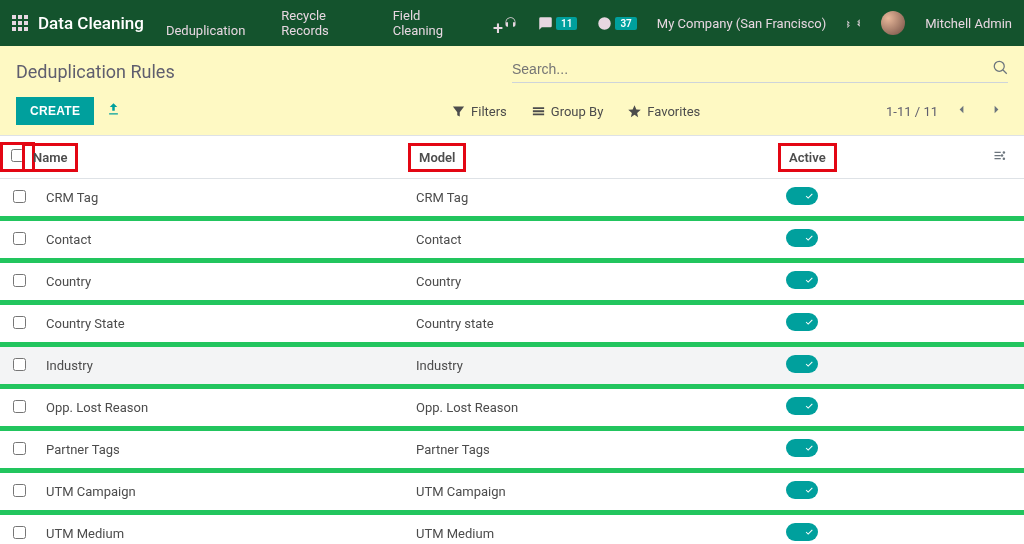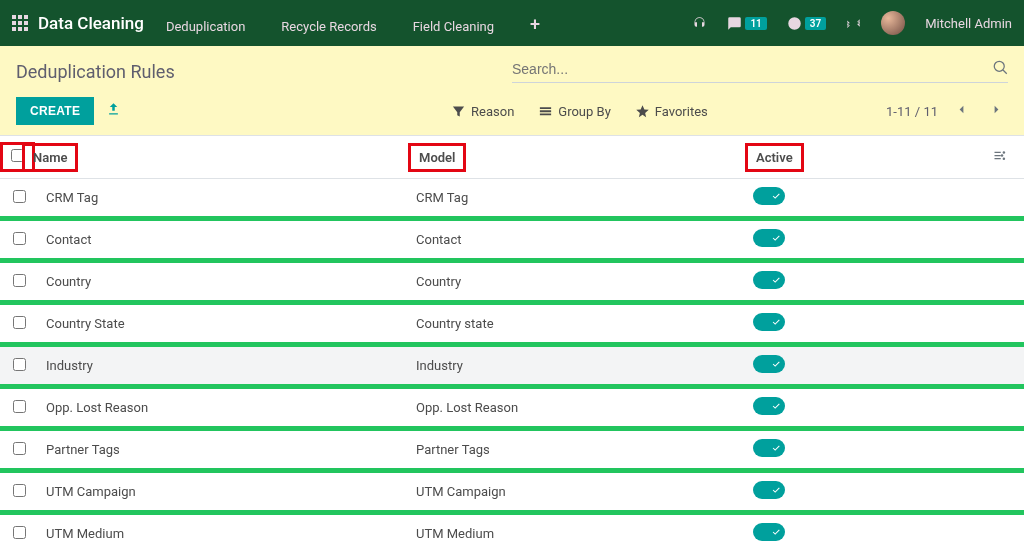--- a/index.html
+++ b/index.html
@@ -39,21 +39,21 @@
 .pager-btn { color: #6c757d; cursor: pointer; padding: 2px 4px; }
 
 
 .list-table { width: 100%; border-collapse: collapse; }
 .list-table thead th { text-align: left; padding: 10px 8px; font-weight: 600; color: #4c4c4c; border-bottom: 1px solid #dee2e6; font-size: 13px; }
 .list-table tbody td { padding: 8px 8px; border-bottom: 5px solid #22c55e; color: #4c4c4c; font-size: 13px; }
 .list-table tbody tr.selected { background: #f3f4f5; }
 .col-check { width: 38px; text-align: center; }
 .col-check input { cursor: pointer; }
 .col-name   { width: 370px; }
-.col-model  { width: 337px; }
+.col-model  { width: 370px; }
 .col-active { width: auto; }
 .col-opt    { width: 40px; text-align: right; padding-right: 16px; }
 
 
 .hl-red { display: inline-block; border: 3px solid #e30613; padding: 4px 8px; margin: -4px -8px; }
 
 
 .toggle { width: 32px; height: 18px; background: #00a09d; border-radius: 10px; position: relative; display: inline-block; cursor: pointer; }
 .toggle .knob { position: absolute; right: 1px; top: 1px; width: 16px; height: 16px; border-radius: 50%; display: flex; align-items: center; justify-content: center; }
 .toggle .check { width: 10px; height: 10px; }
@@ -95,20 +95,21 @@
           <path d="M20 2H4a2 2 0 00-2 2v18l4-4h14a2 2 0 002-2V4a2 2 0 00-2-2z"></path>
         </svg>
       <span class="badge">11</span>
     </div>
     <div class="icon-btn">
       <svg class="ico" viewBox="0 0 24 24">
           <path d="M12 2a10 10 0 100 20 10 10 0 000-20zm1 5h-2v6l5 3 .9-1.5L13 12V7z"></path>
         </svg>
       <span class="badge">37</span>
     </div>
+    <div class="company">My Company (San Francisco)</div>
     <div class="icon-btn">
       <svg class="ico" viewBox="0 0 24 24">
           <path d="M22 17l-4-4 1.5-1.5L22 14V8l-2.5 2.5L18 9l4-4v2l-3 3 3 3v4zM2 7l4 4-1.5 1.5L2 10v6l2.5-2.5L6 15l-4 4v-2l3-3-3-3V7z"></path>
         </svg>
     </div>
     <div class="avatar"></div>
     <div class="user-name">Mitchell Admin</div>
   </div>
 </div>
 
@@ -131,21 +132,21 @@
         <svg class="ico" viewBox="0 0 24 24">
             <path fill="currentColor" d="M5 20h14v-2H5v2zM12 2L6 8h4v6h4V8h4l-6-6z"></path>
           </svg>
       </span>
     </div>
     <div class="cp-mid">
       <div class="filter-btn">
         <svg class="ico" viewBox="0 0 24 24">
             <path fill="currentColor" d="M3 4h18l-7 9v7l-4-2v-5L3 4z"></path>
           </svg>
-        <span>Reason</span>
+        <span>Filters</span>
       </div>
       <div class="filter-btn">
         <svg class="ico" viewBox="0 0 24 24">
             <path fill="currentColor" d="M3 5h18v3H3zM3 10h18v3H3zM3 15h18v3H3z"></path>
           </svg>
         <span>Group By</span>
       </div>
       <div class="filter-btn">
         <svg class="ico" viewBox="0 0 24 24">
             <path fill="currentColor" d="M12 17.3L6.2 21l1.6-6.8L2 9.2l7-.6L12 2l3 6.6 7 .6-5.8 5 1.6 6.8z"></path>

